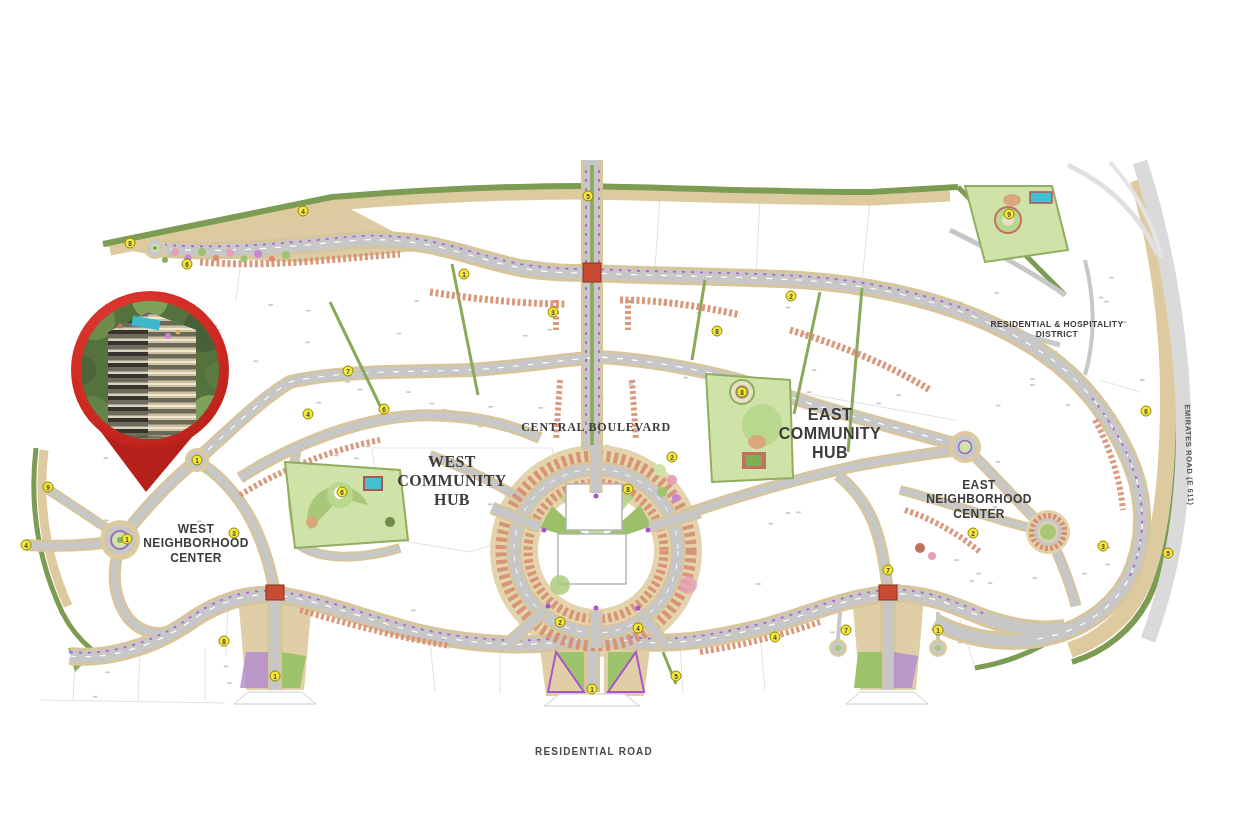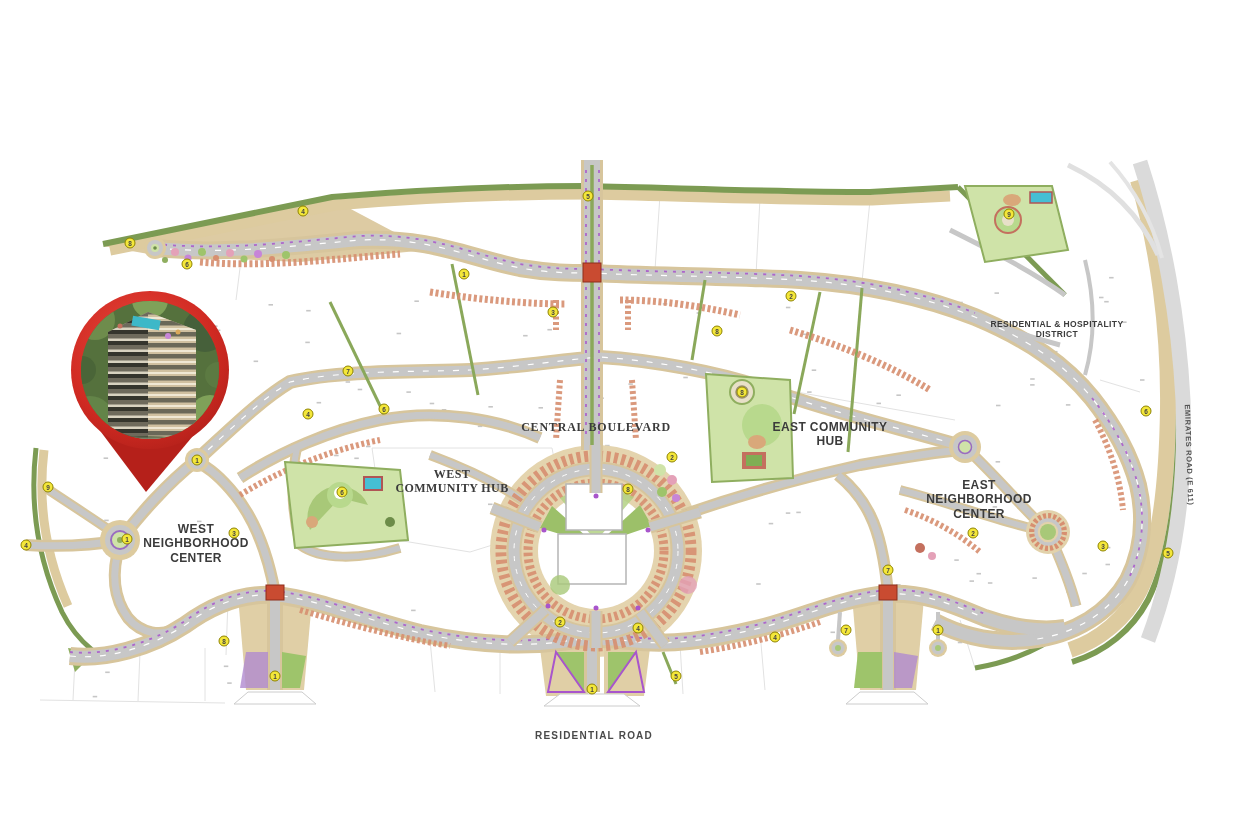--- a/index.html
+++ b/index.html
@@ -4,21 +4,21 @@
 <style>
   html,body{margin:0;padding:0;background:#ffffff;}
   .stage{position:relative;width:1236px;height:824px;background:#ffffff;overflow:hidden;
          font-family:"Liberation Sans",sans-serif;}
   .stage svg{position:absolute;left:0;top:0;}
   .labels-layer,.markers-layer{position:absolute;left:0;top:0;width:100%;height:100%;pointer-events:none;}
   .map-label{position:absolute;transform:translate(-50%,-50%);font-weight:bold;color:#3b3b3b;
              text-align:center;line-height:1.2;letter-spacing:.4px;white-space:normal;}
   .lbl-sm{font-size:12px;font-family:Liberation Serif, serif;}
   .lbl-md{font-size:12px;width:130px;}
-  .lbl-lg{font-size:12px;width:118px;}
+  .lbl-lg{font-size:16px;width:118px;}
   .lbl-district{font-size:8.5px;width:158px;}
   .lbl-road{font-size:10px;letter-spacing:1.2px;color:#4a4a4a;}
   .lbl-emirates{font-size:7.5px;letter-spacing:.6px;transform:translate(-50%,-50%) rotate(88deg);
                 white-space:nowrap;color:#555;}
   .marker{position:absolute;width:11px;height:11px;border-radius:50%;background:#f4e73a;
           border:1px solid #8f8400;box-sizing:border-box;transform:translate(-50%,-50%);
           display:flex;align-items:center;justify-content:center;
           font-size:6.5px;font-weight:bold;color:#444;}
 </style>
 </head>
@@ -472,21 +472,21 @@
   </g>
 </svg>
 
 <div class="labels-layer">
   <div class="map-label lbl-sm" style="left:596px;top:427px;letter-spacing:.8px;">CENTRAL BOULEVARD</div>
   <div class="map-label lbl-lg" style="left:452px;top:481px;font-family:Liberation Serif, serif;">WEST COMMUNITY HUB</div>
   <div class="map-label lbl-lg" style="left:830px;top:434px;">EAST COMMUNITY HUB</div>
   <div class="map-label lbl-md" style="left:196px;top:544px;">WEST NEIGHBORHOOD CENTER</div>
   <div class="map-label lbl-md" style="left:979px;top:500px;">EAST NEIGHBORHOOD CENTER</div>
   <div class="map-label lbl-district" style="left:1057px;top:297px;margin-top:32px;">RESIDENTIAL &amp; HOSPITALITY DISTRICT</div>
-  <div class="map-label lbl-road" style="left:594px;top:736px;">RESIDENTIAL ROAD</div>
+  <div class="map-label lbl-road" style="left:594px;top:752px;">RESIDENTIAL ROAD</div>
   <div class="map-label lbl-emirates" style="left:1189px;top:455px;">EMIRATES ROAD (E 611)</div>
 </div>
 
 <div class="markers-layer" id="markers">
       <div class="marker" style="left: 130px; top: 243px;">8</div>
       <div class="marker" style="left: 187px; top: 264px;">6</div>
       <div class="marker" style="left: 303px; top: 211px;">4</div>
       <div class="marker" style="left: 464px; top: 274px;">1</div>
       <div class="marker" style="left: 553px; top: 312px;">3</div>
       <div class="marker" style="left: 588px; top: 196px;">5</div>

